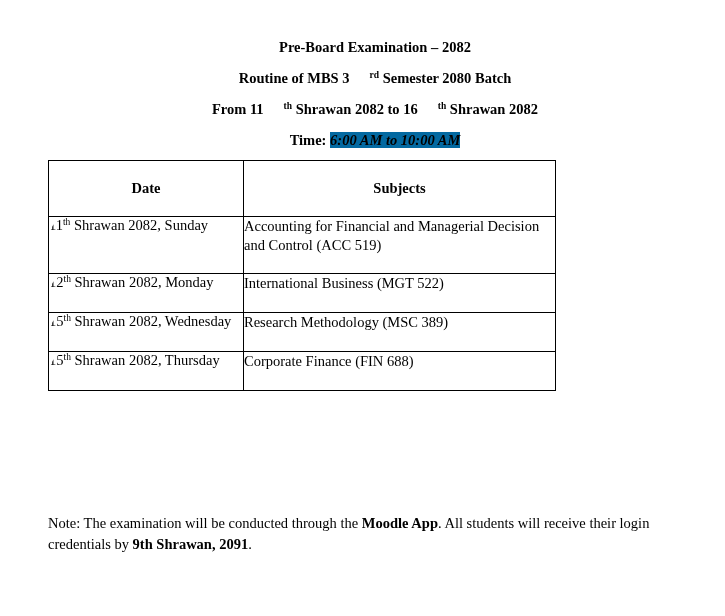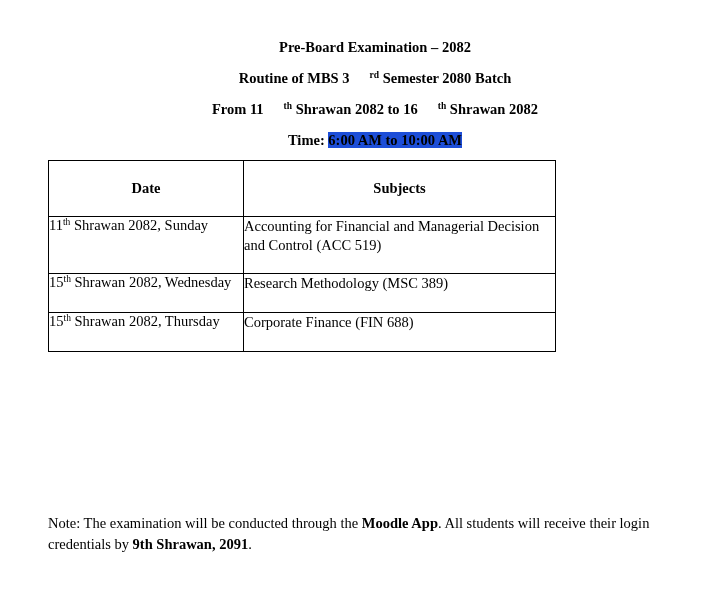--- a/index.html
+++ b/index.html
@@ -6,32 +6,32 @@
     body {
       width: 725px; height: 616px; position: relative; overflow: hidden;
       font-family: "Liberation Serif", "DejaVu Serif", serif;
       color: #000;
     }
     .heading {
       position: absolute; left: 0; width: 750px; text-align: center;
       font-weight: bold; font-size: 14.5px; line-height: 18px;
     }
     .heading sup { font-size: 9.5px; line-height: 0; vertical-align: 5px; padding-left: 20px; }
-    .hl { background: #1d4ed8; }
+    .hl { background: #0369a1; font-style: italic; }
     table.routine {
       position: absolute; left: 48px; top: 160px;
       width: 508px; border-collapse: collapse;
       font-size: 14.5px;
     }
     table.routine td, table.routine th {
       border: 1.5px solid #000; padding: 0; vertical-align: top;
     }
     table.routine th { font-weight: bold; vertical-align: middle; text-align: center; height: 55px; }
     .col-date { width: 194px; }
-    td.date-cell { white-space: nowrap; overflow: hidden; max-width: 194px; padding: 18px 0 0 8px; }
+    td.date-cell { white-space: nowrap; overflow: hidden; max-width: 194px; padding: 18px 0 0 8px; border-radius: 18px; }
     td.subj-cell { padding: 18px 8px 0 7px; line-height: 19px; }
     td sup { font-size: 9.5px; line-height: 0; vertical-align: 5px; }
     tr.r1 td { height: 56px; }
     tr.rn td { height: 38px; }
     .note {
       position: absolute; left: 48px; top: 513px; width: 640px;
       font-size: 14.5px; line-height: 21px;
     }
     .note b { font-weight: bold; }
   </style>
@@ -56,20 +56,24 @@
   <tbody>
       <tr>
     <th class="col-date">Date</th>
     <th>Subjects</th>
   </tr>
   <tr class="r1">
     <td class="date-cell"><span>11</span><sup>th</sup><span> Shrawan 2082, Sunday</span></td>
     <td class="subj-cell">Accounting for Financial and Managerial Decision and Control (ACC 519)</td>
   </tr>
   <tr class="rn">
+    <td class="date-cell"><span>12</span><sup>th</sup><span> Shrawan 2082, Monday</span></td>
+    <td class="subj-cell">International Business (MGT 522)</td>
+  </tr>
+  <tr class="rn">
     <td class="date-cell"><span>15</span><sup>th</sup><span> Shrawan 2082, Wednesday</span></td>
     <td class="subj-cell">Research Methodology (MSC 389)</td>
   </tr>
   <tr class="rn">
     <td class="date-cell"><span>15</span><sup>th</sup><span> Shrawan 2082, Thursday</span></td>
     <td class="subj-cell">Corporate Finance (FIN 688)</td>
   </tr>
 </tbody>
   </table>
 

